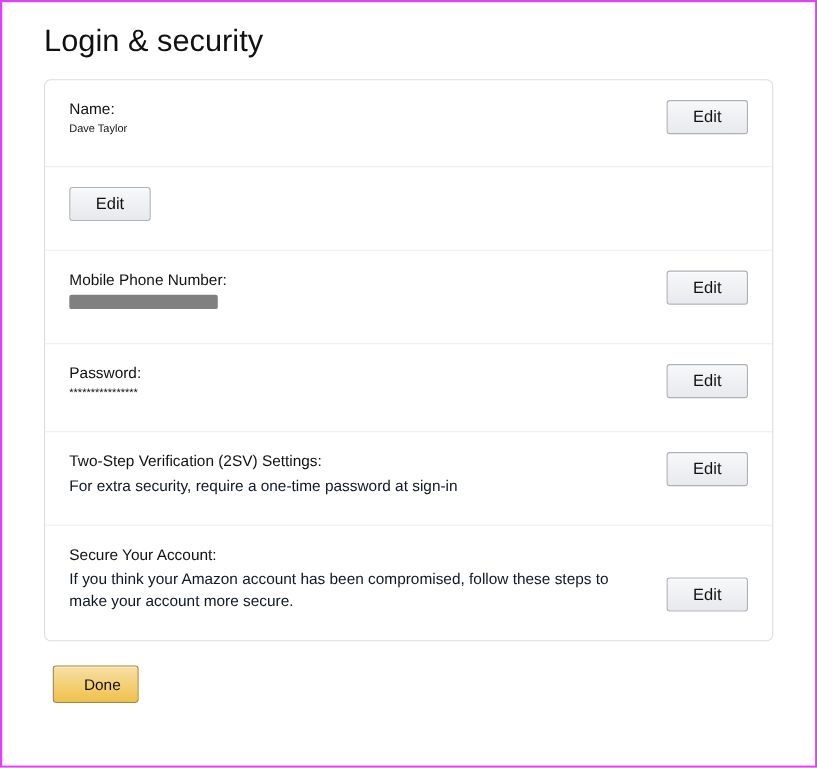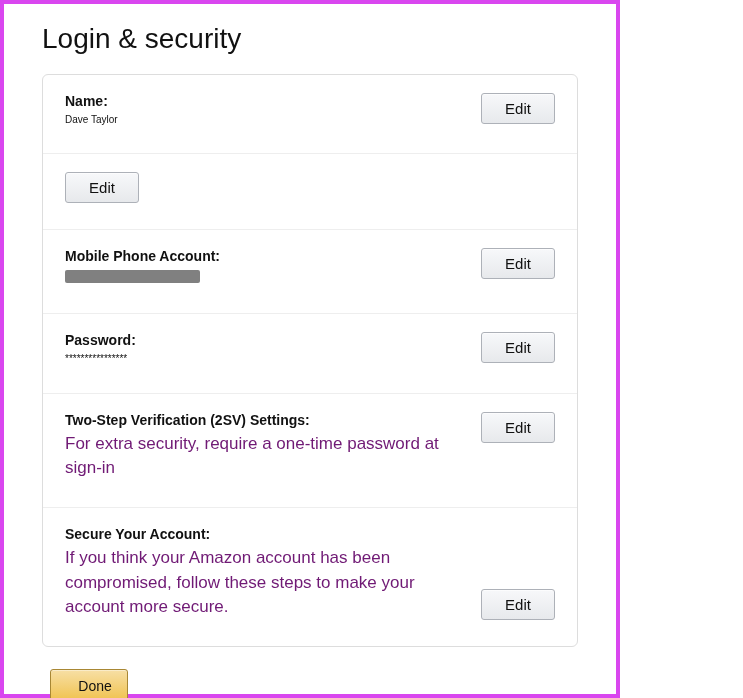--- a/index.html
+++ b/index.html
@@ -2,23 +2,23 @@
 <html><head>
   <meta charset="utf-8">
   <style>
     * { box-sizing: border-box; margin: 0; padding: 0; }
     body {
       font-family: "Amazon Ember", Arial, sans-serif;
       background: #fff;
       padding: 0;
     }
     .page {
-      width: 620px;
+      width: 743px;
       height: 698px;
-      border: 4px solid #d946ef;
+      border: 2px solid #d946ef;
       padding: 18px 38px 28px 38px;
       position: relative;
     }
     .page-title {
       font-size: 28px;
       font-weight: 400;
       color: #111;
       margin-bottom: 18px;
       line-height: 1.2;
     }
@@ -32,33 +32,33 @@
       align-items: flex-start;
       padding: 18px 22px 26px 22px;
       border-bottom: 1px solid #eee;
     }
     .row:last-child { border-bottom: none; align-items: flex-end; }
     .row-content {
       flex: 1;
       padding-right: 18px;
     }
     .row-label {
-      font-weight: 700;
+      font-weight: 400;
       font-size: 14px;
       color: #111;
       margin-bottom: 4px;
     }
     .row-value {
       font-size: 10px;
       color: #111;
       line-height: 1.45;
     }
     .row-desc {
-      font-size: 17px;
-      color: #701a75;
+      font-size: 14px;
+      color: #0f172a;
       line-height: 1.45;
     }
     .redacted {
       display: inline-block;
       height: 13px;
       background: #808080;
       border-radius: 2px;
       margin-top: 2px;
     }
     .redacted.email { width: 165px; }
@@ -105,21 +105,21 @@
       </div>
       <button class="edit-btn">Edit</button>
     </div>
 
     <div class="row">
       <button class="edit-btn">Edit</button>
     </div>
 
     <div class="row">
       <div class="row-content">
-        <div class="row-label">Mobile Phone Account:</div>
+        <div class="row-label">Mobile Phone Number:</div>
         <span class="redacted phone"></span>
       </div>
       <button class="edit-btn">Edit</button>
     </div>
 
     <div class="row">
       <div class="row-content">
         <div class="row-label">Password:</div>
         <div class="row-value">****************</div>
       </div>

